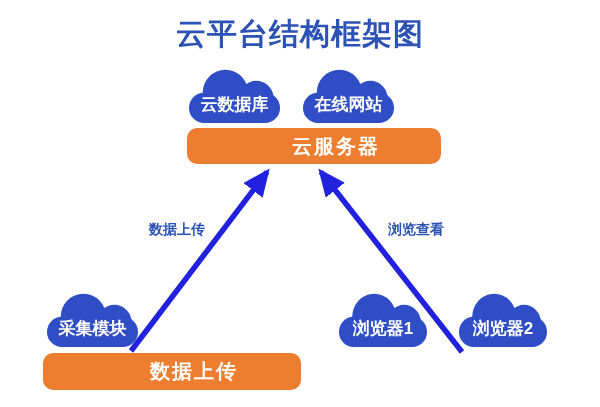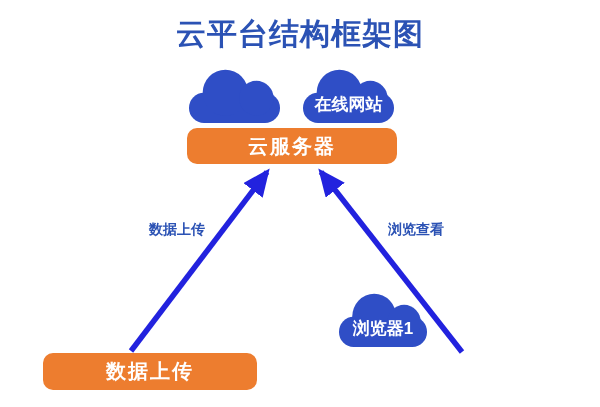--- a/index.html
+++ b/index.html
@@ -44,20 +44,21 @@
     font-weight: bold;
     white-space: nowrap;
   }
   .obox {
     position: absolute;
     background: var(--orange, #ED7D2F);
     border-radius: 10px;
     display: flex;
     align-items: center;
     justify-content: center;
+    padding-left: 44px;
   }
   .obox span {
     color: #fff;
     font-size: 20px;
     font-weight: bold;
     letter-spacing: 2px;
     white-space: nowrap;
   }
   .edge-label {
     position: absolute;
@@ -87,52 +88,73 @@
   </svg>
 
   <div class="cloud" style="left:189px;top:68px;width:91px;height:55px">
     <svg viewBox="0 0 100 60" preserveAspectRatio="none">
       <g fill="currentColor">
         <rect x="0" y="27" width="100" height="33" rx="16.5"></rect>
         <circle cx="40" cy="27" r="25"></circle>
         <circle cx="74" cy="33" r="19"></circle>
       </g>
     </svg>
+    <span class="cloud-label">云数据库</span>
   </div>
 
   <div class="cloud" style="left:303px;top:68px;width:91px;height:55px">
     <svg viewBox="0 0 100 60" preserveAspectRatio="none">
       <g fill="currentColor">
         <rect x="0" y="27" width="100" height="33" rx="16.5"></rect>
         <circle cx="40" cy="27" r="25"></circle>
         <circle cx="74" cy="33" r="19"></circle>
       </g>
     </svg>
     <span class="cloud-label">在线网站</span>
   </div>
 
   <div class="obox" style="left:187px;top:128px;width:210px;height:36px">
     <span>云服务器</span>
   </div>
 
   <div class="edge-label" style="left:122px;top:221px">数据上传</div>
   <div class="edge-label" style="left:361px;top:221px">浏览查看</div>
 
+  <div class="cloud" style="left:47px;top:292px;width:91px;height:55px">
+    <svg viewBox="0 0 100 60" preserveAspectRatio="none">
+      <g fill="currentColor">
+        <rect x="0" y="27" width="100" height="33" rx="16.5"></rect>
+        <circle cx="40" cy="27" r="25"></circle>
+        <circle cx="74" cy="33" r="19"></circle>
+      </g>
+    </svg>
+    <span class="cloud-label">采集模块</span>
+  </div>
 
 
   <div class="obox" style="left:43px;top:353px;width:214px;height:37px">
     <span>数据上传</span>
   </div>
 
   <div class="cloud" style="left:339px;top:292px;width:88px;height:55px">
     <svg viewBox="0 0 100 60" preserveAspectRatio="none">
       <g fill="currentColor">
         <rect x="0" y="27" width="100" height="33" rx="16.5"></rect>
         <circle cx="40" cy="27" r="25"></circle>
         <circle cx="74" cy="33" r="19"></circle>
       </g>
     </svg>
     <span class="cloud-label">浏览器1</span>
   </div>
 
+  <div class="cloud" style="left:459px;top:292px;width:88px;height:55px">
+    <svg viewBox="0 0 100 60" preserveAspectRatio="none">
+      <g fill="currentColor">
+        <rect x="0" y="27" width="100" height="33" rx="16.5"></rect>
+        <circle cx="40" cy="27" r="25"></circle>
+        <circle cx="74" cy="33" r="19"></circle>
+      </g>
+    </svg>
+    <span class="cloud-label">浏览器2</span>
+  </div>
 
 
 </div>
 
 </body></html>

